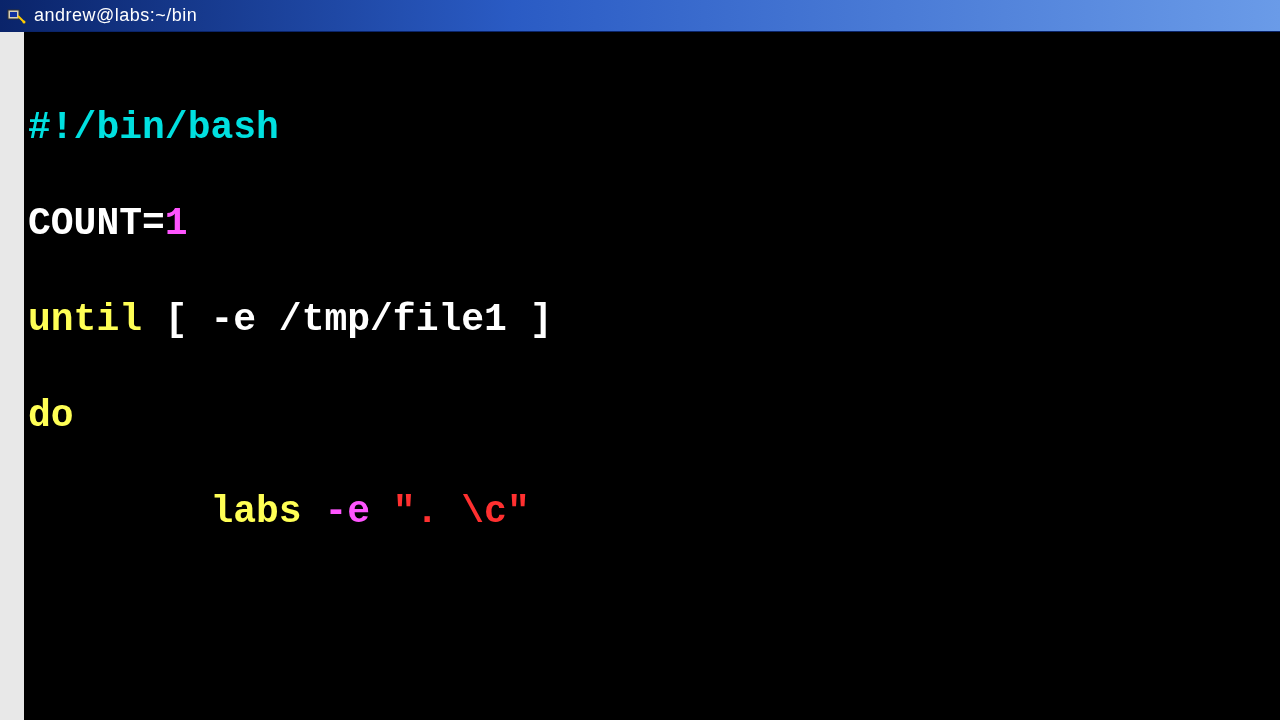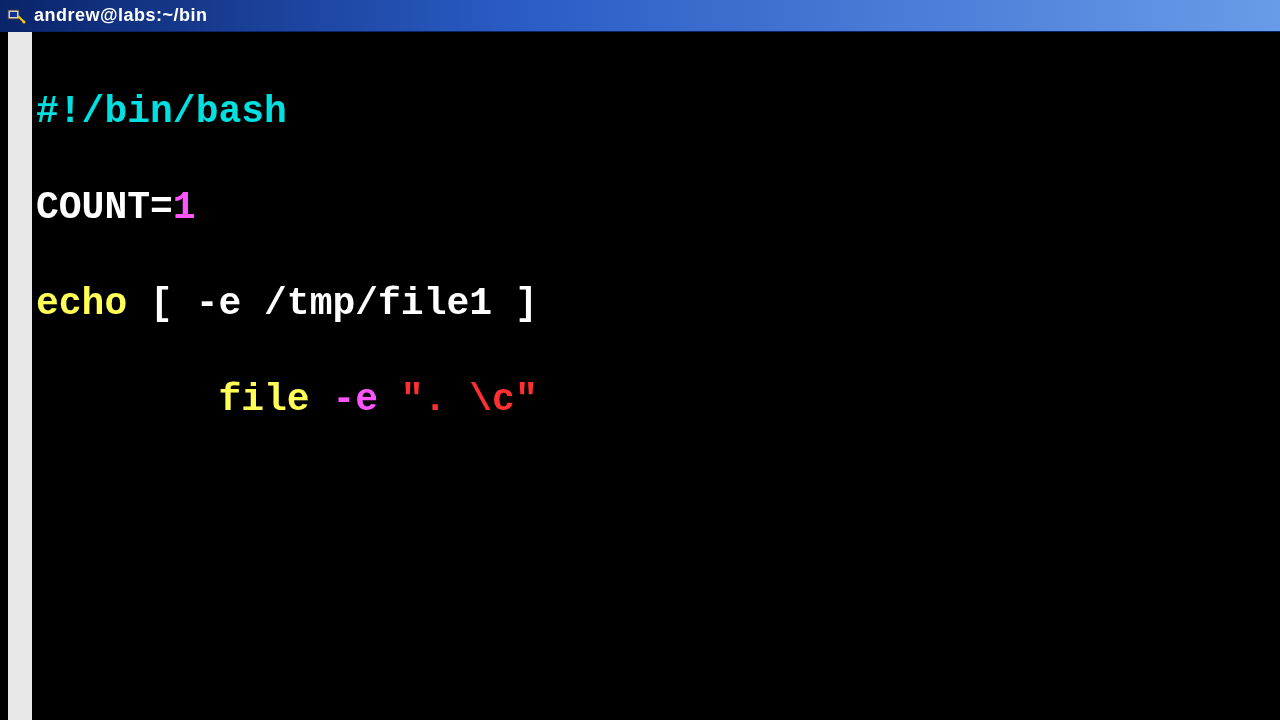--- a/index.html
+++ b/index.html
@@ -17,34 +17,34 @@
   .titlebar .icon {
     width: 20px; height: 20px;
     margin-right: 8px;
     position: relative;
   }
   .titlebar .icon svg { width: 20px; height: 20px; }
   .titlebar .title {
     color: #ffffff;
     font-family: Tahoma, Arial, sans-serif;
     font-size: 18px;
-    font-weight: bold;
+    font-weight: normal;
     letter-spacing: 0.5px;
   }
 
   .terminal {
     background: #000;
-    padding: 8px 0 0 4px;
+    padding: 24px 0 0 4px;
     font-size: 38px;
     line-height: 48px;
     font-weight: bold;
     white-space: pre;
     height: calc(720px - 32px);
     border-left: 24px solid #e8e8e8; 
-    margin-left: 8px;
+    margin-left: 0;
   }
 
   .c-comment   { color: #00e0e0; }  
   .c-builtin   { color: #ffff55; }  
   .c-special   { color: #ff55ff; }  
   .c-string    { color: #ff3030; }  
   .c-plain     { color: #ffffff; }  
   .cursor {
     display: inline-block;
     width: 0.63em;
@@ -68,22 +68,23 @@
       <line x1="12" y1="10" x2="18" y2="16" stroke="#ffcc00" stroke-width="2"></line>
       <circle cx="18" cy="16" r="1.5" fill="#ffcc00"></circle>
     </svg>
   </span>
   <span class="title">andrew@labs:~/bin</span>
 </div>
 
 <div class="terminal">
 <span class="row"><span class="c-comment">#!/bin/bash</span></span>
 <span class="row"><span class="c-plain">COUNT</span><span class="c-plain">=</span><span class="c-special">1</span></span>
-<span class="row"><span class="c-builtin">echo</span><span class="c-plain"> [ -e /tmp/file1 ]</span></span>
-<span class="row"><span class="indent"></span><span class="c-builtin">file</span><span class="c-special"> -e </span><span class="c-string">". \c"</span></span>
+<span class="row"><span class="c-builtin">until</span><span class="c-plain"> [ -e /tmp/file1 ]</span></span>
+<span class="row"><span class="c-builtin">do</span></span>
+<span class="row"><span class="indent"></span><span class="c-builtin">labs</span><span class="c-special"> -e </span><span class="c-string">". \c"</span></span>
 
 
 
 
 
 
 
 </div>
 
 </body></html>

